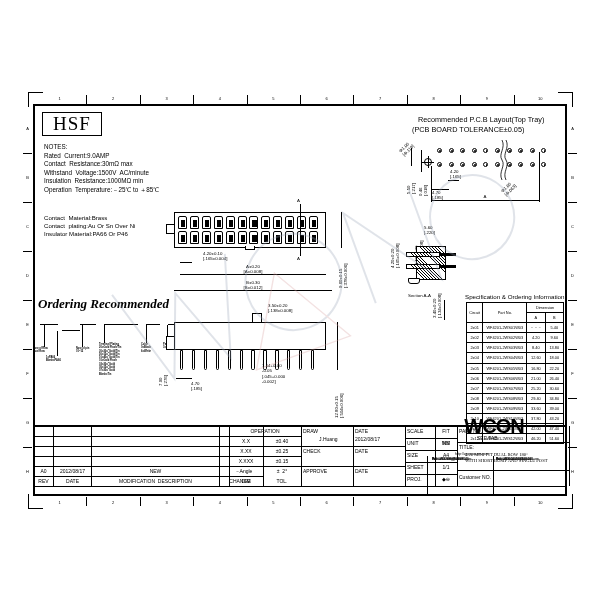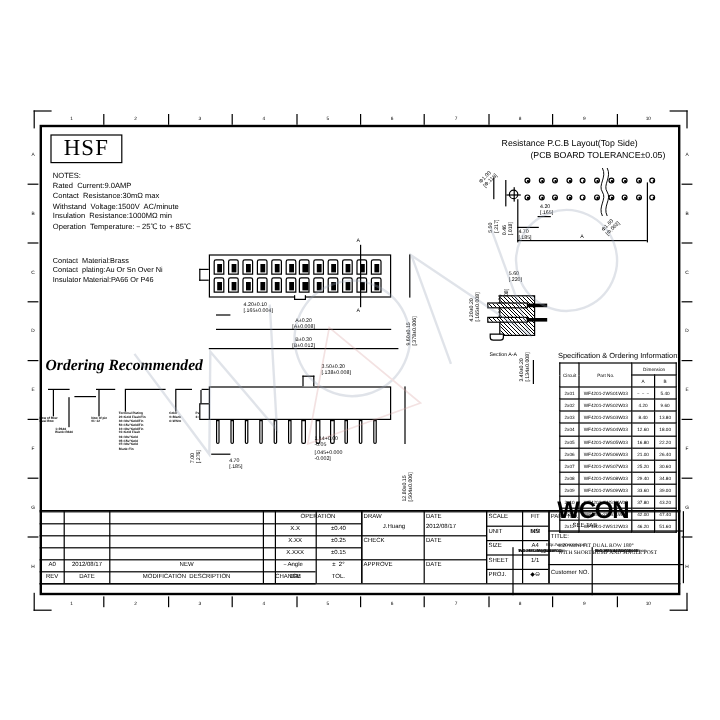--- a/index.html
+++ b/index.html
@@ -37,21 +37,21 @@
 
   
   #ordtitle{position:absolute;left:38px;top:296px;font-family:"Liberation Serif",serif;font-style:italic;font-weight:bold;font-size:13px;}
   #ordcode{position:absolute;left:24px;top:313px;width:190px;font-family:"Liberation Serif",serif;font-size:9.5px;white-space:pre;letter-spacing:.2px;}
   .leg{position:absolute;font-size:2.6px;line-height:3.3px;white-space:pre;font-weight:bold;}
   .leadline{position:absolute;background:#000;width:.7px;}
   .leadhoriz{position:absolute;background:#000;height:.7px;}
 
   
   #pcbt1{position:absolute;left:418px;top:115px;font-size:7.3px;}
-  #pcbt2{position:absolute;left:442px;top:125px;font-size:7.3px;}
+  #pcbt2{position:absolute;left:412px;top:125px;font-size:7.3px;}
   .t4{position:absolute;font-size:4.4px;line-height:5.4px;white-space:pre;}
   .rot90{transform:rotate(-90deg);transform-origin:0 0;}
   .rot45{transform:rotate(-45deg);transform-origin:0 0;}
   .ctr{text-align:center;}
 
   
   #spectitle{position:absolute;left:465px;top:293px;font-size:6.2px;}
   #spectable{position:absolute;left:466px;top:302px;width:98px;border-collapse:collapse;}
   #spectable td,#spectable th{border:.6px solid #000;font-size:3.9px;padding:0;height:9.1px;text-align:center;font-weight:normal;line-height:9.1px;}
   #spectable .cpn{width:42px;}
@@ -212,21 +212,21 @@
 3=Tray Bag</div>
       <div class="leadline" style="left: 167px; top: 325px; height: 18px;"></div>
       <div class="leadhoriz" style="left: 40px; top: 324px; width: 18px;"></div>
       <div class="leadhoriz" style="left: 62px; top: 330px; width: 18px;"></div>
       <div class="leadhoriz" style="left: 80px; top: 324px; width: 16px;"></div>
       <div class="leadhoriz" style="left: 104px; top: 324px; width: 34px;"></div>
       <div class="leadhoriz" style="left: 146px; top: 324px; width: 14px;"></div>
       <div class="leadhoriz" style="left: 168px; top: 324px; width: 12px;"></div>
     </div>
 
-  <div id="pcbt1">Resistance P.C.B Layout(Top Side)</div>
+  <div id="pcbt1">Recommended P.C.B Layout(Top Tray)</div>
   <div id="pcbt2">(PCB BOARD  TOLERANCE±0.05)</div>
   <div id="pcbdraw">
       <div class="pad" style="left: 437px; top: 148px;"></div>
       <div class="pad" style="left: 437px; top: 162px;"></div>
       <div class="pad" style="left: 448.6px; top: 148px;"></div>
       <div class="pad" style="left: 448.6px; top: 162px;"></div>
       <div class="pad" style="left: 460.2px; top: 148px;"></div>
       <div class="pad" style="left: 460.2px; top: 162px;"></div>
       <div class="pad" style="left: 471.8px; top: 148px;"></div>
       <div class="pad" style="left: 471.8px; top: 162px;"></div>

